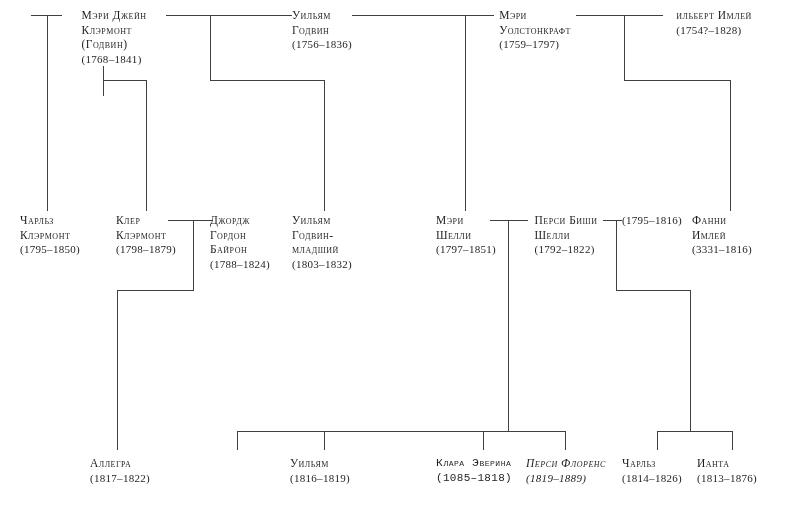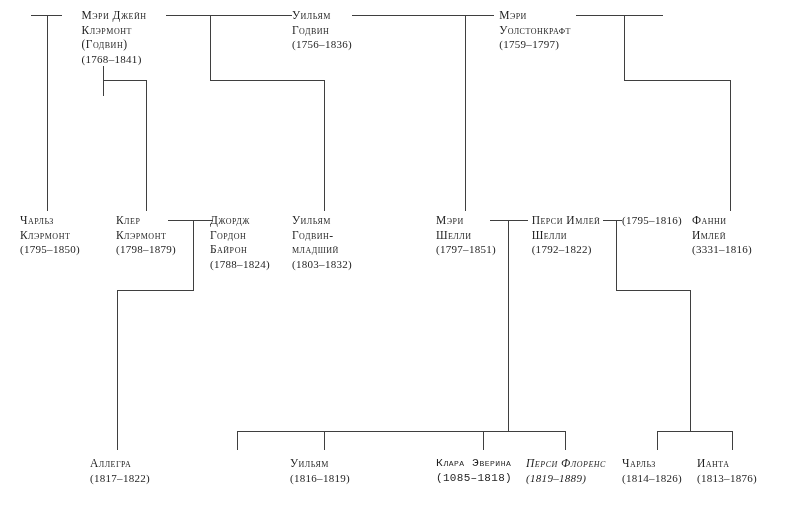--- a/index.html
+++ b/index.html
@@ -39,20 +39,24 @@
   <div class="person" style="left:322px;top:8px;">
     <div class="pname">Уильям
 Годвин</div>
     <div class="pdates">(1756–1836)</div>
   </div>
   <div class="person" style="left:535px;top:8px;">
     <div class="pname">Мэри
 Уолстонкрафт</div>
     <div class="pdates">(1759–1797)</div>
   </div>
+  <div class="person" style="left:714px;top:8px;">
+    <div class="pname">ильберт Имлей</div>
+    <div class="pdates">(1754?–1828)</div>
+  </div>
 
   <div class="person" style="left:50px;top:213px;">
     <div class="pname">Чарльз
 Клэрмонт</div>
     <div class="pdates">(1795–1850)</div>
   </div>
   <div class="person" style="left:146px;top:213px;">
     <div class="pname">Клер
 Клэрмонт</div>
     <div class="pdates">(1798–1879)</div>
@@ -68,21 +72,21 @@
 Годвин-
 младший</div>
     <div class="pdates">(1803–1832)</div>
   </div>
   <div class="person" style="left:466px;top:213px;">
     <div class="pname">Мэри
 Шелли</div>
     <div class="pdates">(1797–1851)</div>
   </div>
   <div class="person" style="left:566px;top:213px;">
-    <div class="pname">Перси Имлей
+    <div class="pname">Перси Биши
 Шелли</div>
     <div class="pdates">(1792–1822)</div>
   </div>
   <div class="person" style="left:652px;top:213px;">
     <div class="pdates">(1795–1816)</div>
   </div>
   <div class="person" style="left:722px;top:213px;">
     <div class="pname">Фанни
 Имлей</div>
     <div class="pdates">(3331–1816)</div>

